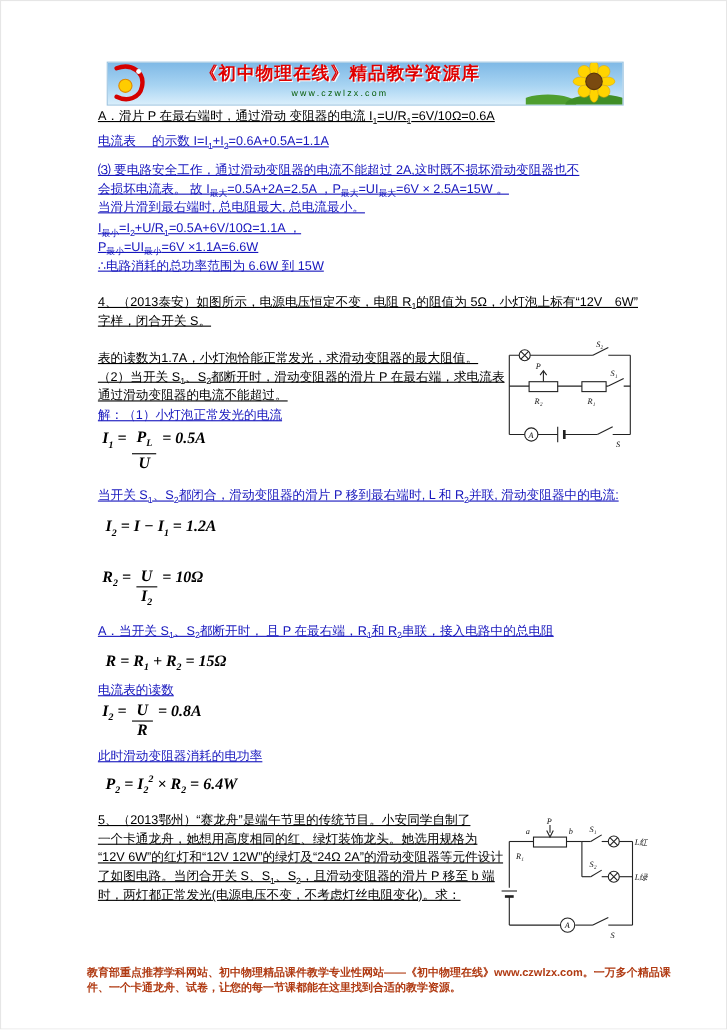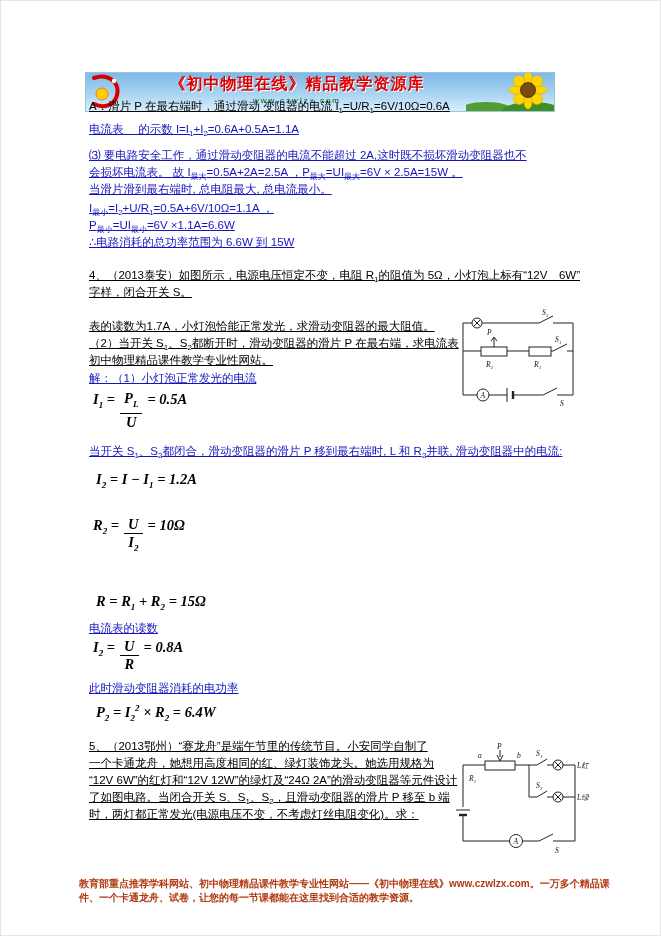--- a/index.html
+++ b/index.html
@@ -3,23 +3,23 @@
 <meta charset="utf-8">
 <style>
   html,body{margin:0;padding:0;background:#fff;}
   .page{position:relative;width:661px;height:936px;background:#ffffff;
         font-family:"Liberation Sans","DejaVu Sans",sans-serif;color:#000;
         overflow:hidden;box-sizing:border-box;border:1px solid #e6e6e6;}
   .ln{position:absolute;left:88px;font-size:11.5px;line-height:14px;white-space:nowrap;color:#000;text-decoration:underline;}
   .blue{color:#1515bd;}
   .ln sub{font-size:8px;}
   
-  .banner{position:absolute;left:84px;top:55px;width:470px;height:40px;
+  .banner{position:absolute;left:96px;top:55px;width:470px;height:40px;
           background:linear-gradient(180deg,#7fb9e6 0%,#a8d4f2 55%,#d9eefb 100%);
-          display:flex;align-items:center;overflow:hidden;border:1px solid #9cc4e0;box-sizing:border-box;margin-top:16px;}
+          display:flex;align-items:center;overflow:hidden;border:1px solid #9cc4e0;box-sizing:border-box;}
   .banner-title{flex:1;text-align:center;font-weight:bold;font-size:16px;color:#e00000;
                 text-shadow:1px 1px 0 #ffffff;letter-spacing:1px;line-height:17px;}
   .banner-site{display:block;font-size:8px;font-weight:normal;color:#045a04;letter-spacing:2px;text-shadow:none;}
   
   .formula{position:absolute;font-family:"Liberation Serif","DejaVu Serif",serif;
            font-weight:bold;font-style:italic;font-size:14.5px;color:#000;
            display:inline-flex;align-items:flex-start;gap:5px;white-space:nowrap;}
   .formula sub{font-size:9px;}
   .formula sup{font-size:9px;}
   .frac{display:inline-block;text-align:center;vertical-align:middle;}
@@ -71,21 +71,21 @@
   <div class="ln blue" style="top:164px">会损坏电流表。 故 I<sub>最大</sub>=0.5A+2A=2.5A ，P<sub>最大</sub>=UI<sub>最大</sub>=6V × 2.5A=15W 。</div>
   <div class="ln blue" style="top:181px">当滑片滑到最右端时, 总电阻最大, 总电流最小。</div>
   <div class="ln blue" style="top:200px">I<sub>最小</sub>=I<sub>2</sub>+U/R<sub>1</sub>=0.5A+6V/10Ω=1.1A ，</div>
   <div class="ln blue" style="top:217px">P<sub>最小</sub>=UI<sub>最小</sub>=6V ×1.1A=6.6W</div>
   <div class="ln blue" style="top:234px">∴电路消耗的总功率范围为 6.6W 到 15W</div>
 
   <div class="ln" style="top:267px">4、（2013泰安）如图所示，电源电压恒定不变，电阻 R<sub>1</sub>的阻值为 5Ω，小灯泡上标有“12V　6W”</div>
   <div class="ln" style="top:284px">字样，闭合开关 S。</div>
   <div class="ln" style="top:318px">表的读数为1.7A，小灯泡恰能正常发光，求滑动变阻器的最大阻值。</div>
   <div class="ln" style="top:335px">（2）当开关 S<sub>1</sub>、S<sub>2</sub>都断开时，滑动变阻器的滑片 P 在最右端，求电流表</div>
-  <div class="ln" style="top:352px">初中物理精品课件教学专业性网站。</div>
+  <div class="ln" style="top:352px">通过滑动变阻器的电流不能超过。</div>
 
   <div class="diagram" style="left:452px;top:306px">
     <svg width="130" height="100" viewBox="0 0 130 100">
       <g stroke="#222" stroke-width="1" fill="none">
         <path d="M10 16 H19"></path>
           <circle cx="24" cy="16" r="5"></circle>
         <path d="M20.5 12.5 L27.5 19.5 M20.5 19.5 L27.5 12.5"></path>
         <path d="M29 16 H86"></path>
           <path d="M86 16 L100 9"></path>
           <path d="M100 16 H120"></path>
@@ -137,20 +137,21 @@
 
   <div class="formula" style="top:516px;left:92px">
     <span>R<sub>2</sub> =</span>
     <span class="frac">
       <span class="num">U</span>
       <span class="den">I<sub>2</sub></span>
     </span>
     <span>= 10Ω</span>
   </div>
 
+  <div class="ln blue" style="top:566px">A．当开关 S<sub>1</sub>、S<sub>2</sub>都断开时， 且 P 在最右端，R<sub>1</sub>和 R<sub>2</sub>串联，接入电路中的总电阻</div>
   <div class="formula" style="top:592px;left:95px">
     <span>R = R<sub>1</sub> + R<sub>2</sub> = 15Ω</span>
   </div>
 
   <div class="ln blue" style="top:620px">电流表的读数</div>
   <div class="formula" style="top:638px;left:92px">
     <span>I<sub>2</sub> =</span>
     <span class="frac">
       <span class="num">U</span>
       <span class="den">R</span>

